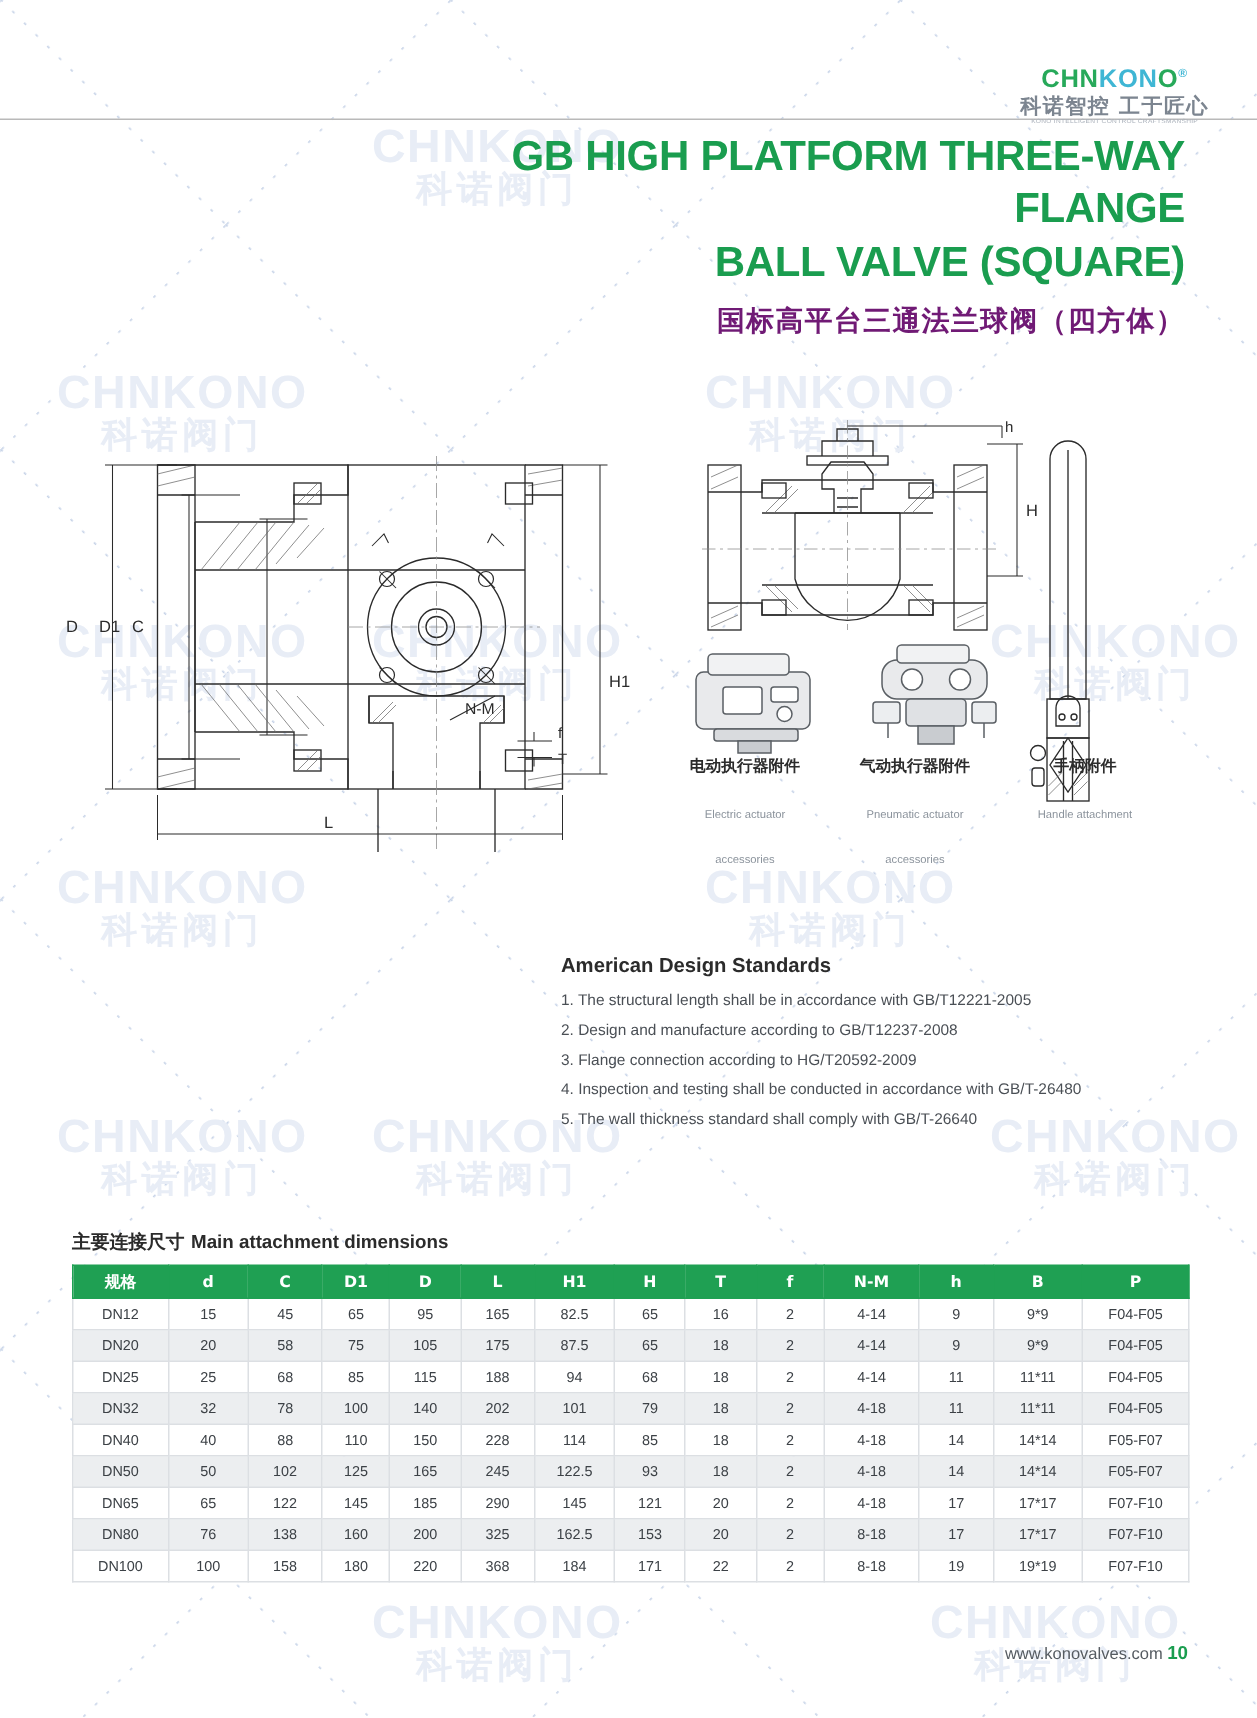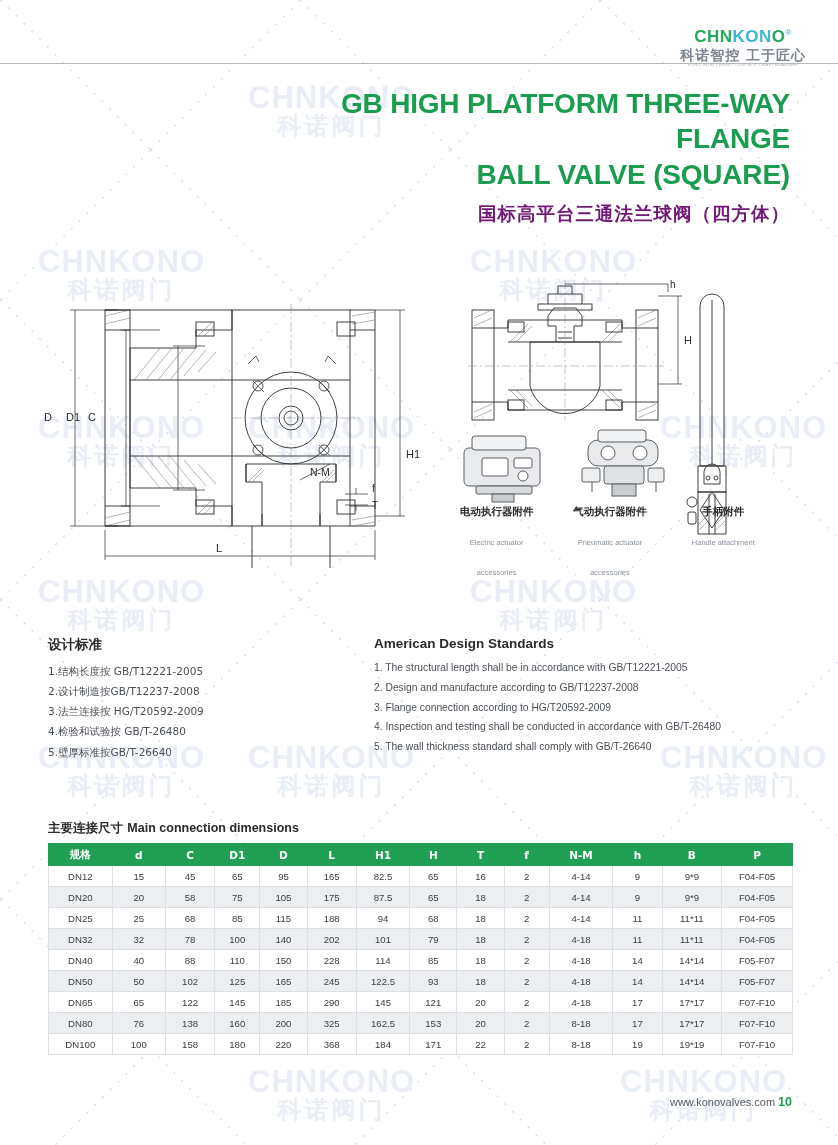--- a/index.html
+++ b/index.html
@@ -26,21 +26,21 @@
     text-align: center;
     line-height: 1.02;
     user-select: none;
     white-space: nowrap;
   }
   .wm .wm-en { display: block; font-size: 31px; letter-spacing: 1px; }
   .wm .wm-cn { display: block; font-size: 24px; letter-spacing: 3px; font-family: "DejaVu Sans", sans-serif; }
 
   
   #header {
-    position: absolute; left: 0; top: 0; width: 838px; height: 55px;
+    position: absolute; left: 0; top: 16px; width: 838px; height: 55px;
     z-index: 3;
   }
   #header-rule {
     position: absolute; left: 0; top: 63px; width: 838px; height: 1px;
     background: #b9b9b9;
   }
   #logo {
     position: absolute; right: 32px; top: 28px;
     text-align: center; line-height: 1;
   }
@@ -513,40 +513,32 @@
     <div class="acc-en">accessories</div>
   </div>
   <div class="acc-cap">
     <div class="acc-cn">手柄附件</div>
     <div class="acc-en">Handle attachment</div>
     <div class="acc-en"></div>
   </div>
 </div>
 
 <div id="standards">
-  <div id="std-cn">
-    <div class="std-head">设计标准</div>
-    <div class="std-item">1.结构长度按 GB/T12221-2005</div>
-    <div class="std-item">2.设计制造按GB/T12237-2008</div>
-    <div class="std-item">3.法兰连接按 HG/T20592-2009</div>
-    <div class="std-item">4.检验和试验按 GB/T-26480</div>
-    <div class="std-item">5.壁厚标准按GB/T-26640</div>
-  </div>
   <div id="std-en">
     <div class="std-head">American Design Standards</div>
     <div class="std-item">1. The structural length shall be in accordance with GB/T12221-2005</div>
     <div class="std-item">2. Design and manufacture according to GB/T12237-2008</div>
     <div class="std-item">3. Flange connection according to HG/T20592-2009</div>
     <div class="std-item">4. Inspection and testing shall be conducted in accordance with GB/T-26480</div>
     <div class="std-item">5. The wall thickness standard shall comply with GB/T-26640</div>
   </div>
 </div>
 
 <div id="table-section">
-  <div id="table-title"><span>主要连接尺寸</span> <span class="tt-en">Main connection dimensions</span></div>
+  <div id="table-title"><span>主要连接尺寸</span> <span class="tt-en">Main attachment dimensions</span></div>
   <table id="dims">
     <colgroup>
       <col style="width:62px">
         <col style="width:52px">
         <col style="width:48px">
         <col style="width:44px">
       <col style="width:46px">
         <col style="width:48px">
         <col style="width:52px">
         <col style="width:46px">

